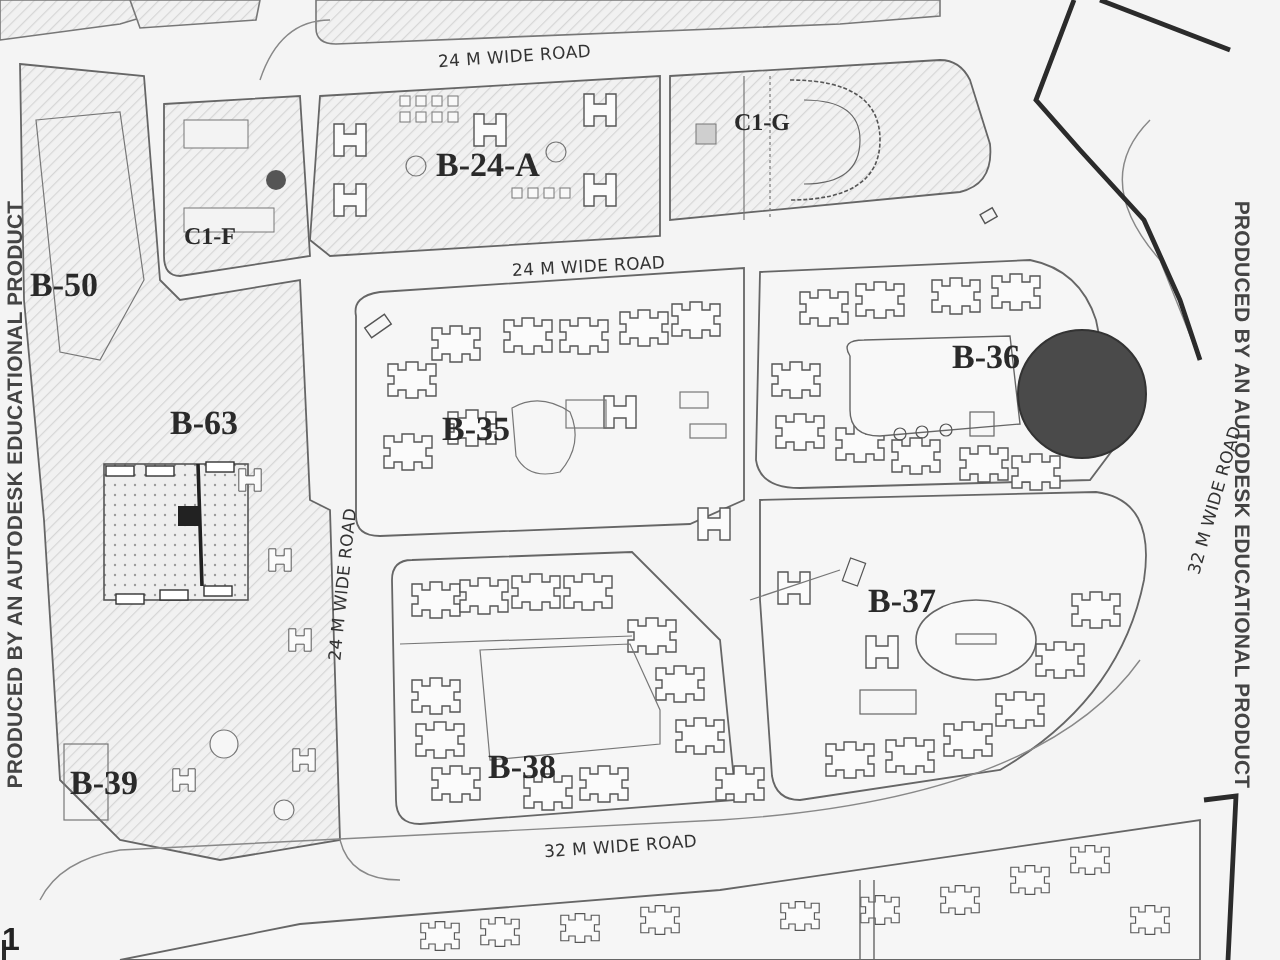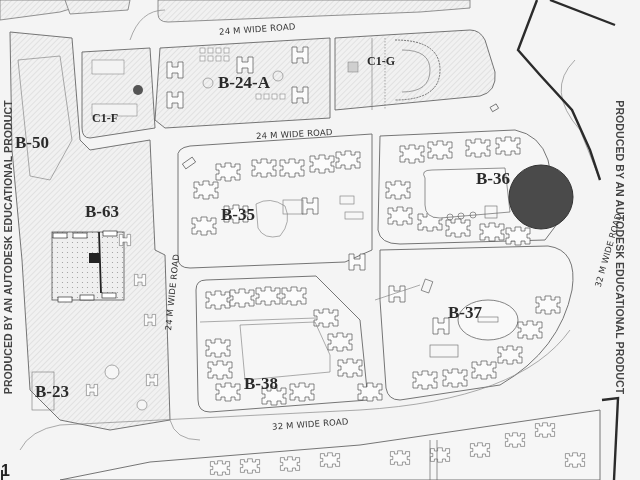--- a/index.html
+++ b/index.html
@@ -329,23 +329,23 @@
   <path d="M2,470 L2,480" fill="none" stroke="#2b2b2b" stroke-width="2"></path>
 </svg>
 
 <div class="lbl med" style="left:92px;top:84px;margin-top:28px;">C1-F</div>
 <div class="lbl big" style="left:218px;top:74px;">B-24-A</div>
 <div class="lbl med" style="left:367px;top:55px;">C1-G</div>
 <div class="lbl big" style="left:15px;top:134px;">B-50</div>
 <div class="lbl big" style="left:85px;top:203px;">B-63</div>
 <div class="lbl big" style="left:221px;top:206px;">B-35</div>
 <div class="lbl big" style="left:476px;top:170px;">B-36</div>
-<div class="lbl big" style="left:448px;top:292px;margin-top:12px;">B-37</div>
+<div class="lbl big" style="left:434px;top:292px;">B-37</div>
 <div class="lbl big" style="left:244px;top:363px;margin-top:12px;">B-38</div>
-<div class="lbl big" style="left:35px;top:383px;">B-23</div>
+<div class="lbl big" style="left:35px;top:383px;">B-39</div>
 
 <div class="road" style="left:219px;top:25px;transform:rotate(-4deg);">24 M WIDE  ROAD</div>
 <div class="road" style="left:256px;top:130px;transform:rotate(-3deg);">24 M WIDE  ROAD</div>
 <div class="road" style="left:134px;top:288px;transform:rotate(-84deg);transform-origin:center;">24 M WIDE  ROAD</div>
 <div class="road" style="left:272px;top:420px;transform:rotate(-4deg);">32 M WIDE  ROAD</div>
 <div class="road" style="left:570px;top:246px;transform:rotate(-74deg);transform-origin:center;">32 M WIDE  ROAD</div>
 
 <div class="wm" style="left:-167px;top:242px;width:350px;text-align:center;transform:rotate(-90deg);">PRODUCED BY AN AUTODESK EDUCATIONAL PRODUCT</div>
 <div class="wm" style="left:445px;top:242px;width:350px;text-align:center;transform:rotate(90deg);">PRODUCED BY AN AUTODESK EDUCATIONAL PRODUCT</div>
 

